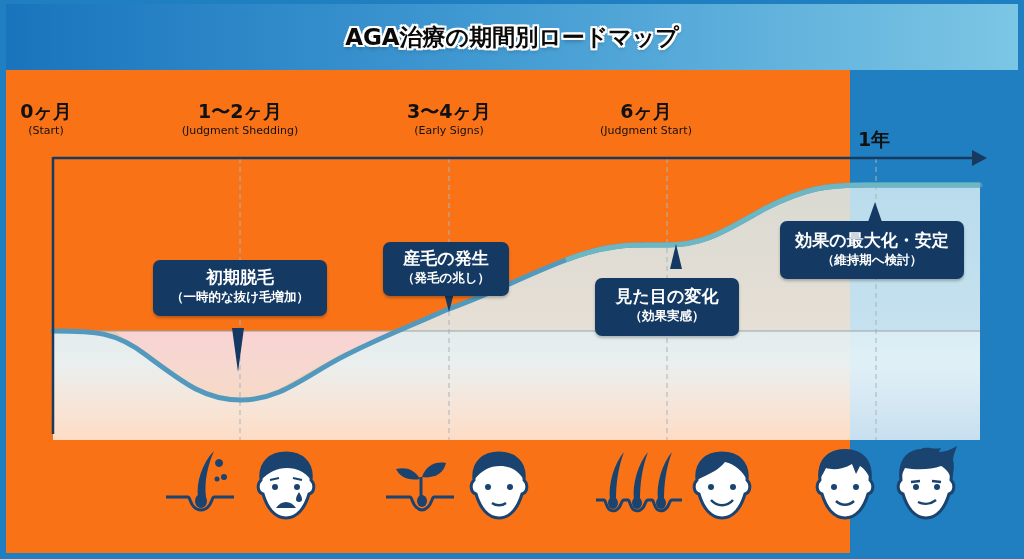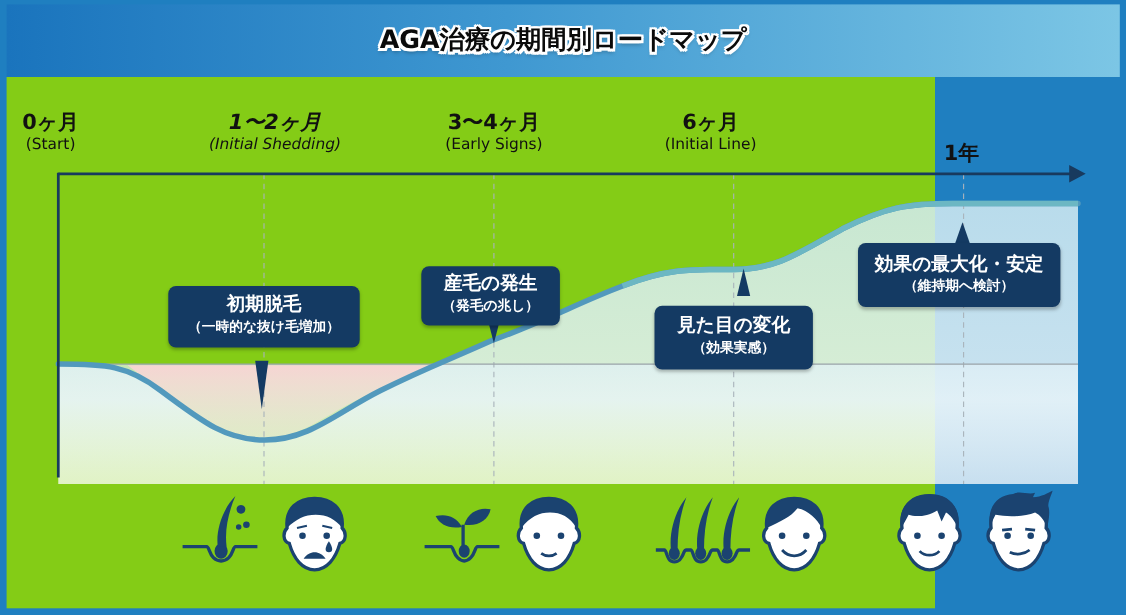--- a/index.html
+++ b/index.html
@@ -3,25 +3,25 @@
 <meta charset="utf-8">
 <style>
   html, body { margin:0; padding:0; }
   body { width:1024px; height:559px; overflow:hidden; background:#1f7fc0; font-family:"DejaVu Sans","Liberation Sans",sans-serif; }
   .frame { position:absolute; left:0; top:0; width:1024px; height:559px; background:#1f7fc0; }
   .banner { position:absolute; left:6px; top:4px; width:1012px; height:66px;
     background:linear-gradient(90deg,#1a74bd 0%,#3f98d1 45%,#7cc6e5 100%); }
   .title { position:absolute; left:0; top:0; width:100%; height:66px; line-height:66px; text-align:center;
     font-size:23px; font-weight:bold; color:#0a0a0a; letter-spacing:0px;
     text-shadow: -2px -2px 0 #fff, 2px -2px 0 #fff, -2px 2px 0 #fff, 2px 2px 0 #fff, 0 2px 0 #fff, 0 -2px 0 #fff, 2px 0 0 #fff, -2px 0 0 #fff, 0 3px 4px rgba(0,0,0,0.35); }
-  .panel { position:absolute; left:6px; top:70px; width:844px; height:483px; background:#84cc16; }
+  .panel { position:absolute; left:6px; top:70px; width:844px; height:483px; background:#f97316; }
   .chart { position:absolute; left:0; top:0; }
   .phase { position:absolute; text-align:center; color:#111; }
   .phase .m { font-size:19px; font-weight:bold; line-height:22px; display:block; white-space:nowrap; }
-  .phase .e { font-size:14px; line-height:18px; display:block; white-space:nowrap; }
+  .phase .e { font-size:11px; line-height:18px; display:block; white-space:nowrap; }
   .callout { position:absolute; background:#143a63; color:#fff; border-radius:7px; text-align:center;
     box-shadow:0 2px 3px rgba(0,0,0,0.25); }
   .callout .h { display:block; font-size:17px; font-weight:bold; line-height:22px; white-space:nowrap; }
   .callout .s { display:block; font-size:12.5px; font-weight:bold; line-height:17px; white-space:nowrap; }
   .icon { position:absolute; }
 </style>
 </head>
 <body>
 
 <div class="frame">
@@ -73,31 +73,31 @@
       <polygon points="226,258 238,258 232,302" fill="#143a63"></polygon>
       <polygon points="437,219 449,219 443,242" fill="#143a63"></polygon>
       <polygon points="664,199 676,199 670,174" fill="#143a63"></polygon>
       <polygon points="862,152 876,152 869,132" fill="#143a63"></polygon>
     </svg>
 
     <div class="phase" style="left:0px; top:30px; width:80px;">
       <span class="m">0ヶ月</span>
       <span class="e">(Start)</span>
     </div>
-    <div class="phase" style="left:164px; top:30px; width:160px;font-style:italic;">
+    <div class="phase" style="left:154px; top:30px; width:160px;">
       <span class="m">1〜2ヶ月</span>
-      <span class="e">(Initial Shedding)</span>
+      <span class="e">(Judgment Shedding)</span>
     </div>
     <div class="phase" style="left:368px; top:30px; width:150px;">
       <span class="m">3〜4ヶ月</span>
       <span class="e">(Early Signs)</span>
     </div>
     <div class="phase" style="left:560px; top:30px; width:160px;">
       <span class="m">6ヶ月</span>
-      <span class="e">(Initial Line)</span>
+      <span class="e">(Judgment Start)</span>
     </div>
     <div class="phase" style="left:778px; top:30px; width:180px;margin-top:28px;">
       <span class="m">1年</span>
     </div>
 
     <div class="callout" style="left:377px; top:172px; width:126px; height:54px; padding-top:5px; box-sizing:border-box;">
       <span class="h">産毛の発生</span>
       <span class="s">（発毛の兆し）</span>
     </div>
     <div class="callout" style="left:147px; top:190px; width:174px; height:56px; padding-top:6px; box-sizing:border-box;">

